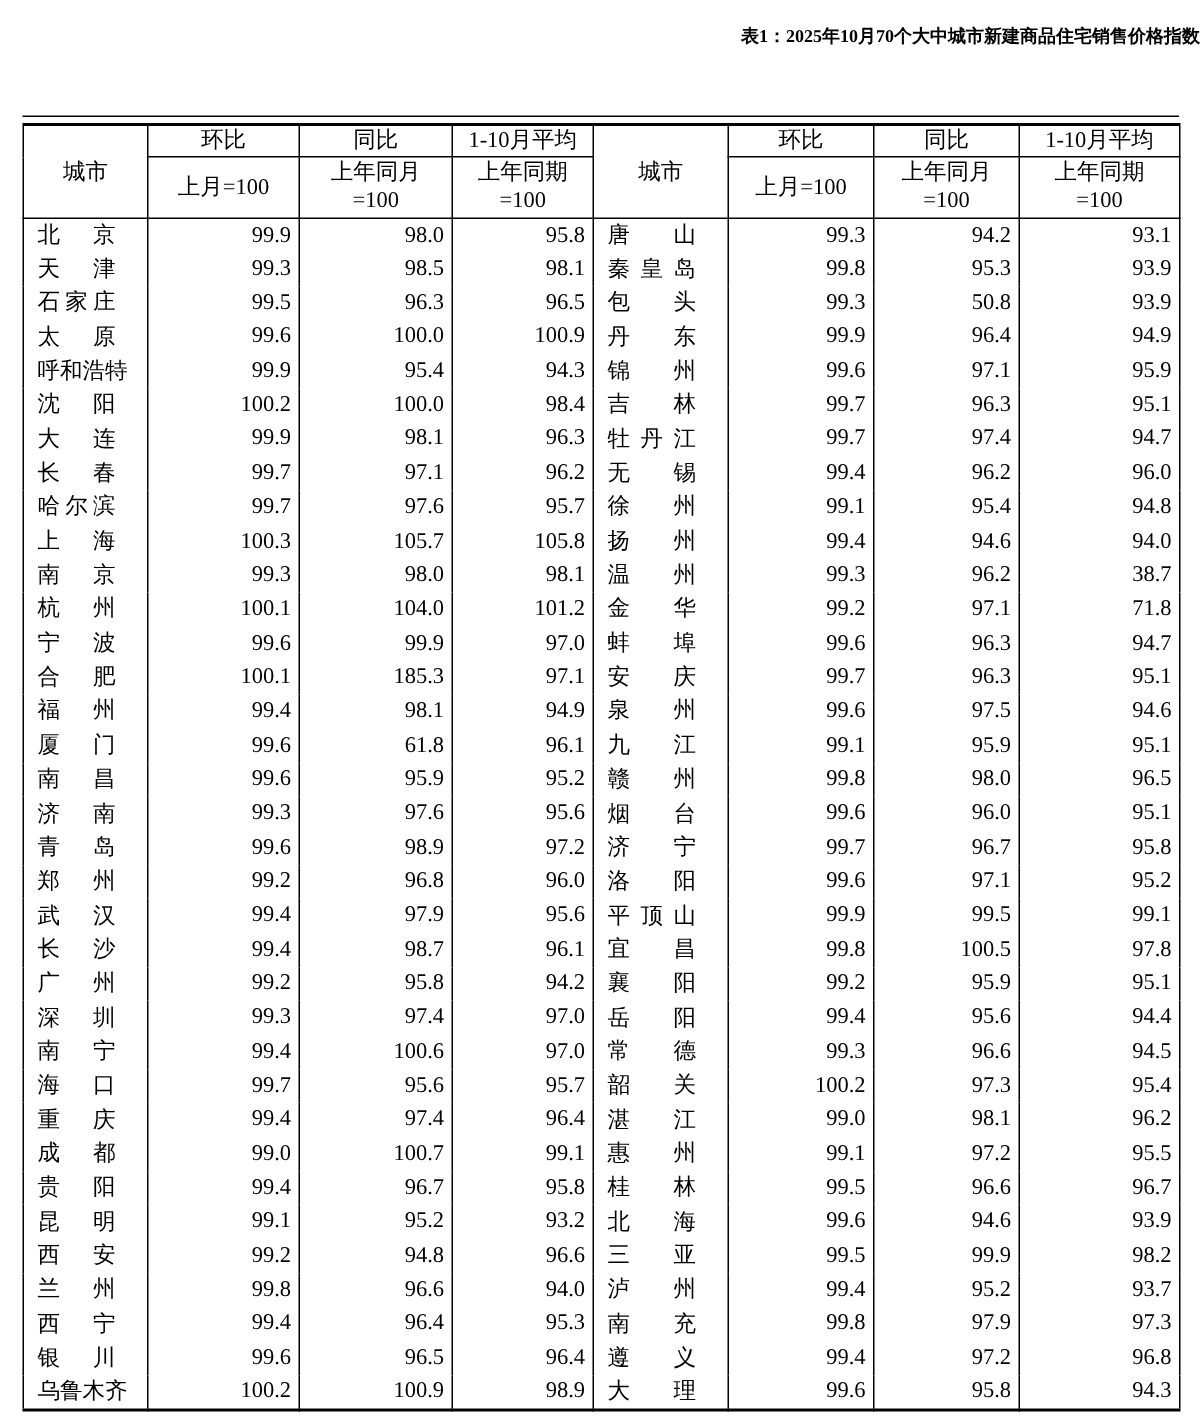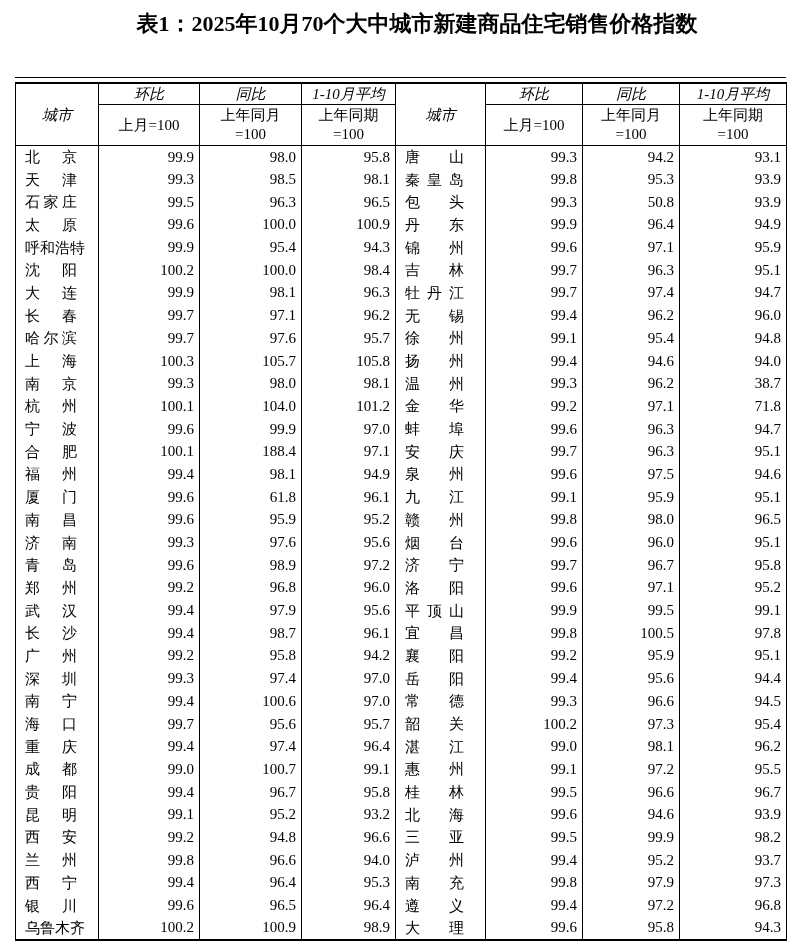--- a/index.html
+++ b/index.html
@@ -8,22 +8,22 @@
     width: 800px; height: 946px;
     background: #ffffff;
     overflow: hidden;
   }
   body {
     font-family: "Liberation Serif", "DejaVu Serif", serif;
     color: #000000;
   }
   .page-title {
     padding-top: 12px;
-    text-align: center;
-    font-size: 22px;
+    text-align: right;
+    font-size: 12px;
     font-weight: bold;
     line-height: 24px;
     padding-left: 34px;
   }
   .table-wrap {
     margin: 41px 14px 0 15px;
     border-top: 1.5px solid #000;
     padding-top: 4px;
   }
   table.price-table {
@@ -34,21 +34,21 @@
     border-top-width: 2.5px;
     border-bottom-width: 2.5px;
   }
   th, td { padding: 0; font-weight: normal; }
   thead th {
     border: 1px solid #000;
     font-size: 15px;
     text-align: center;
     vertical-align: middle;
   }
-  tr.h1 th { height: 21px; line-height: 20px; font-style: italic; }
+  tr.h1 th { height: 21px; line-height: 20px; }
   tr.h2 th { height: 41px; }
   .sub-line { line-height: 19px; font-size: 15px; text-align: center; }
   tbody td {
     border-left: 1px solid #000;
     border-right: 1px solid #000;
     font-size: 15px;
     height: 22.7px;
     vertical-align: middle;
   }
   td.num { text-align: right; padding-right: 5px; font-size: 15px; }
@@ -384,21 +384,21 @@
             <td class="num">94.7</td>
           </tr>
           <tr>
             <td class="city">
               <div class="city-name">
                 <span>合</span>
                 <span>肥</span>
               </div>
             </td>
             <td class="num">100.1</td>
-            <td class="num">188.4</td>
+            <td class="num">185.3</td>
             <td class="num">97.1</td>
             <td class="city">
               <div class="city-name">
                 <span>安</span>
                 <span>庆</span>
               </div>
             </td>
             <td class="num">99.7</td>
             <td class="num">96.3</td>
             <td class="num">95.1</td>

